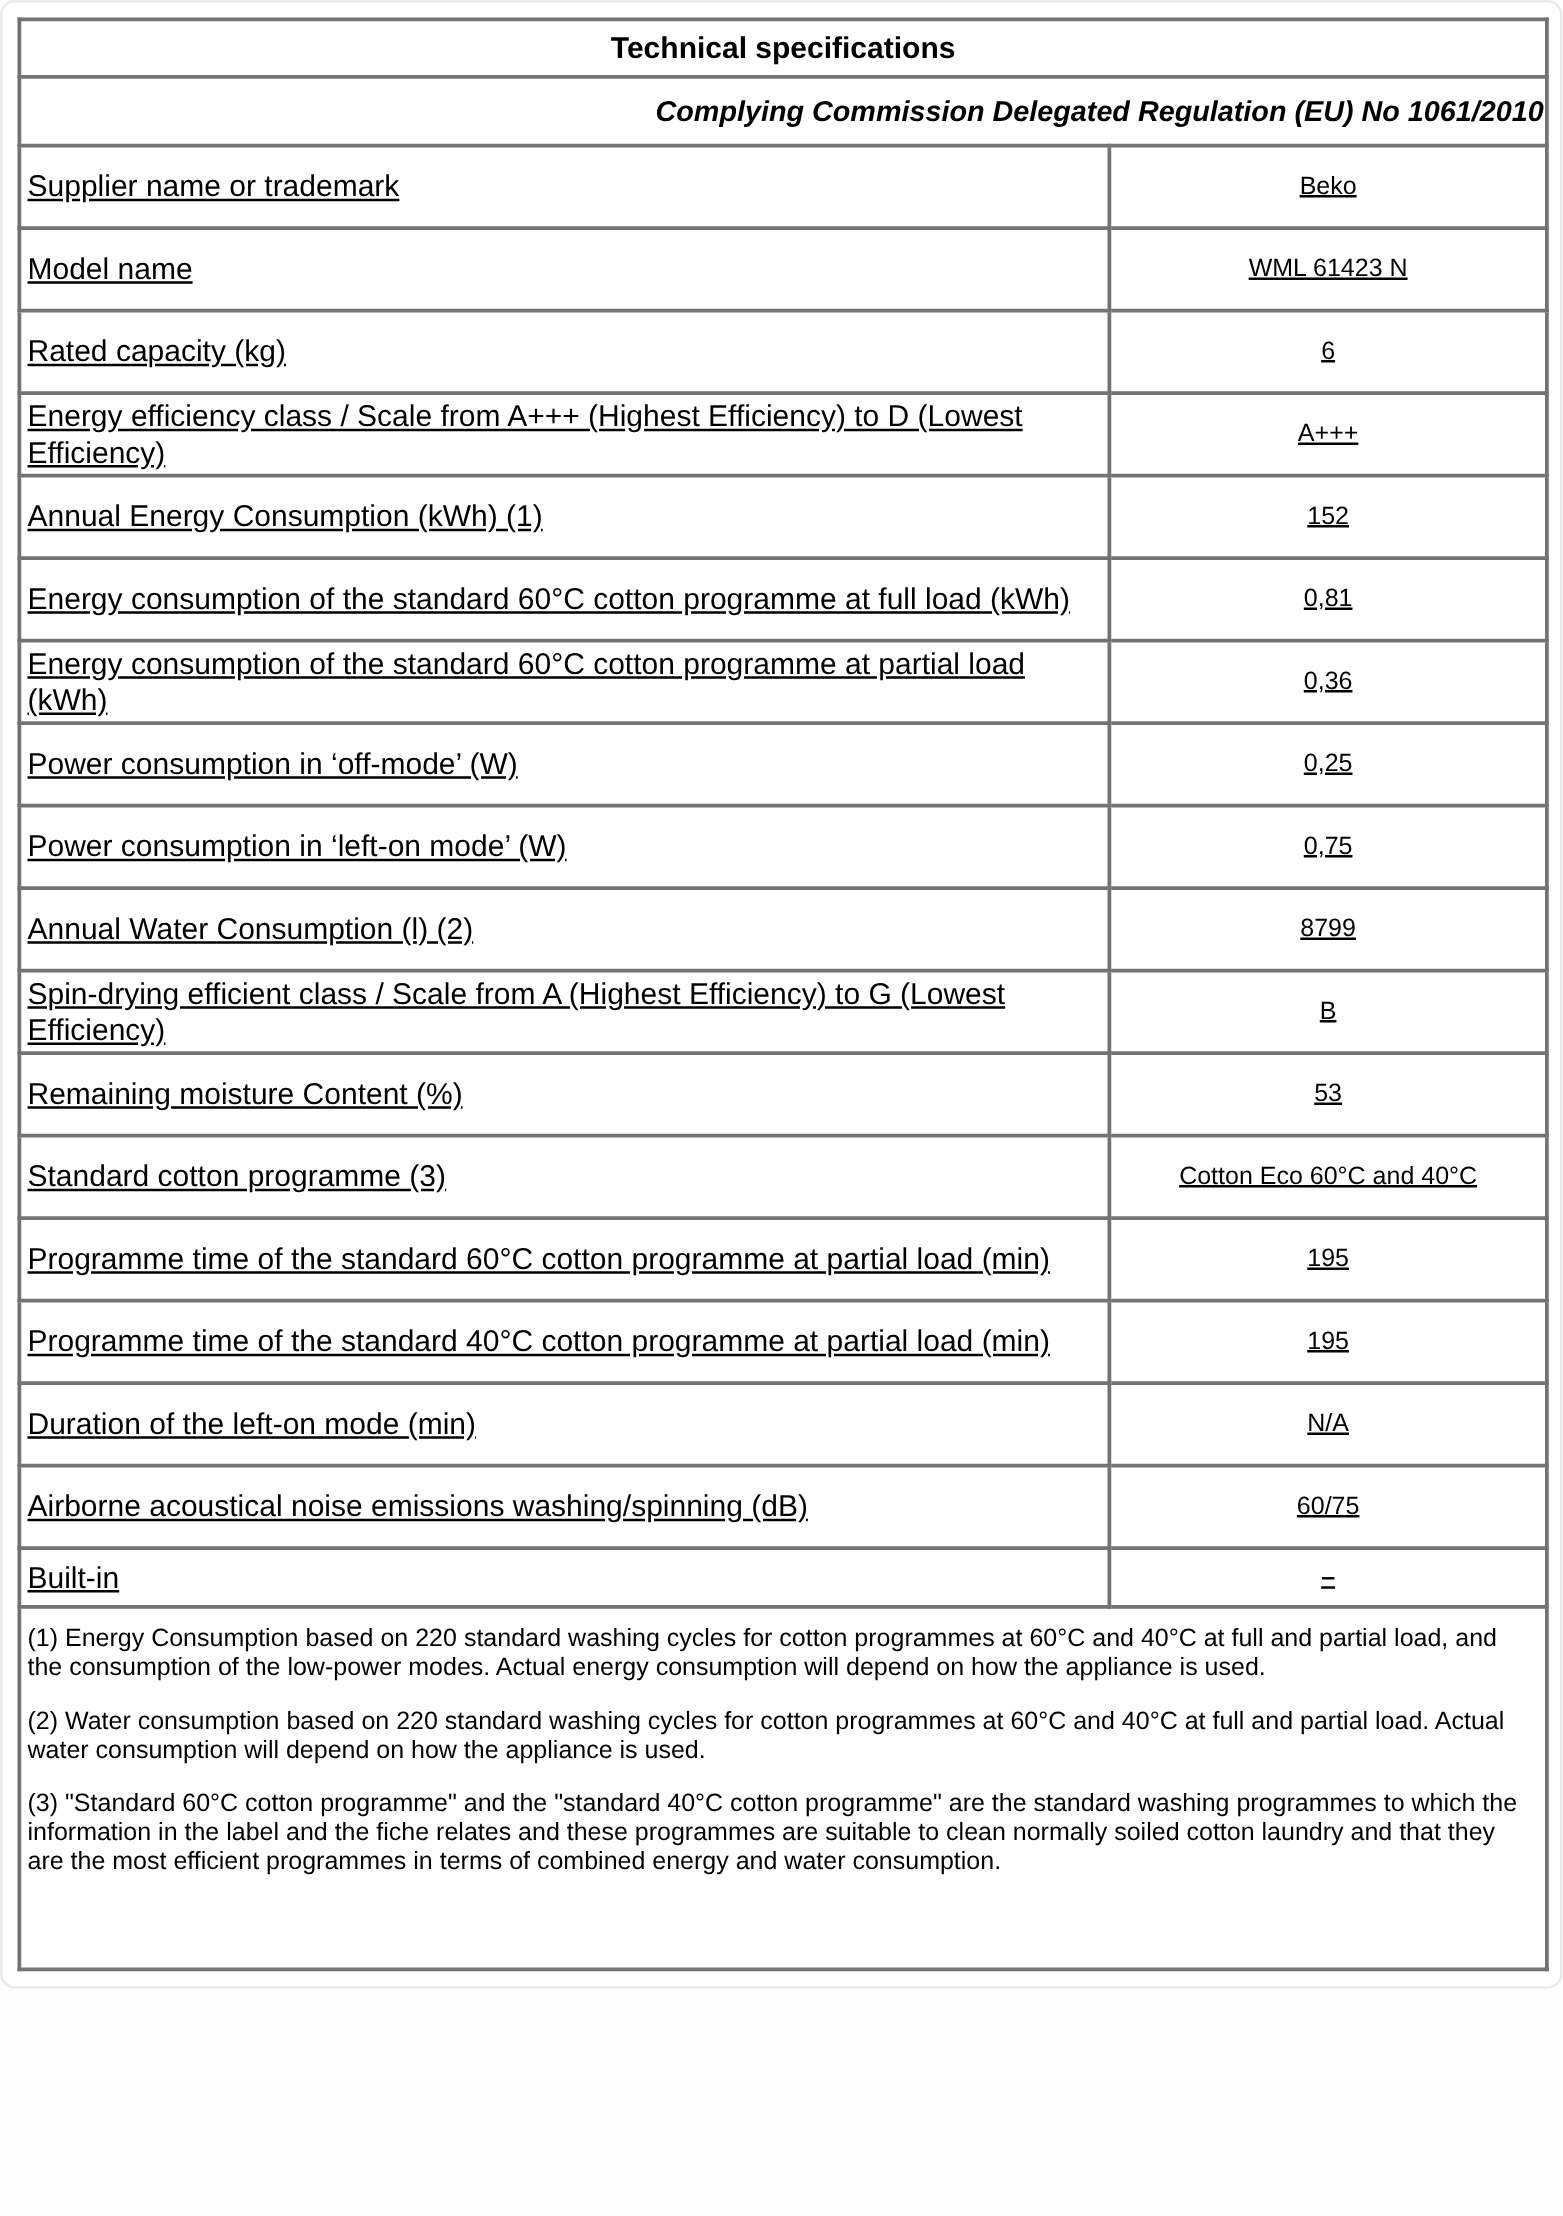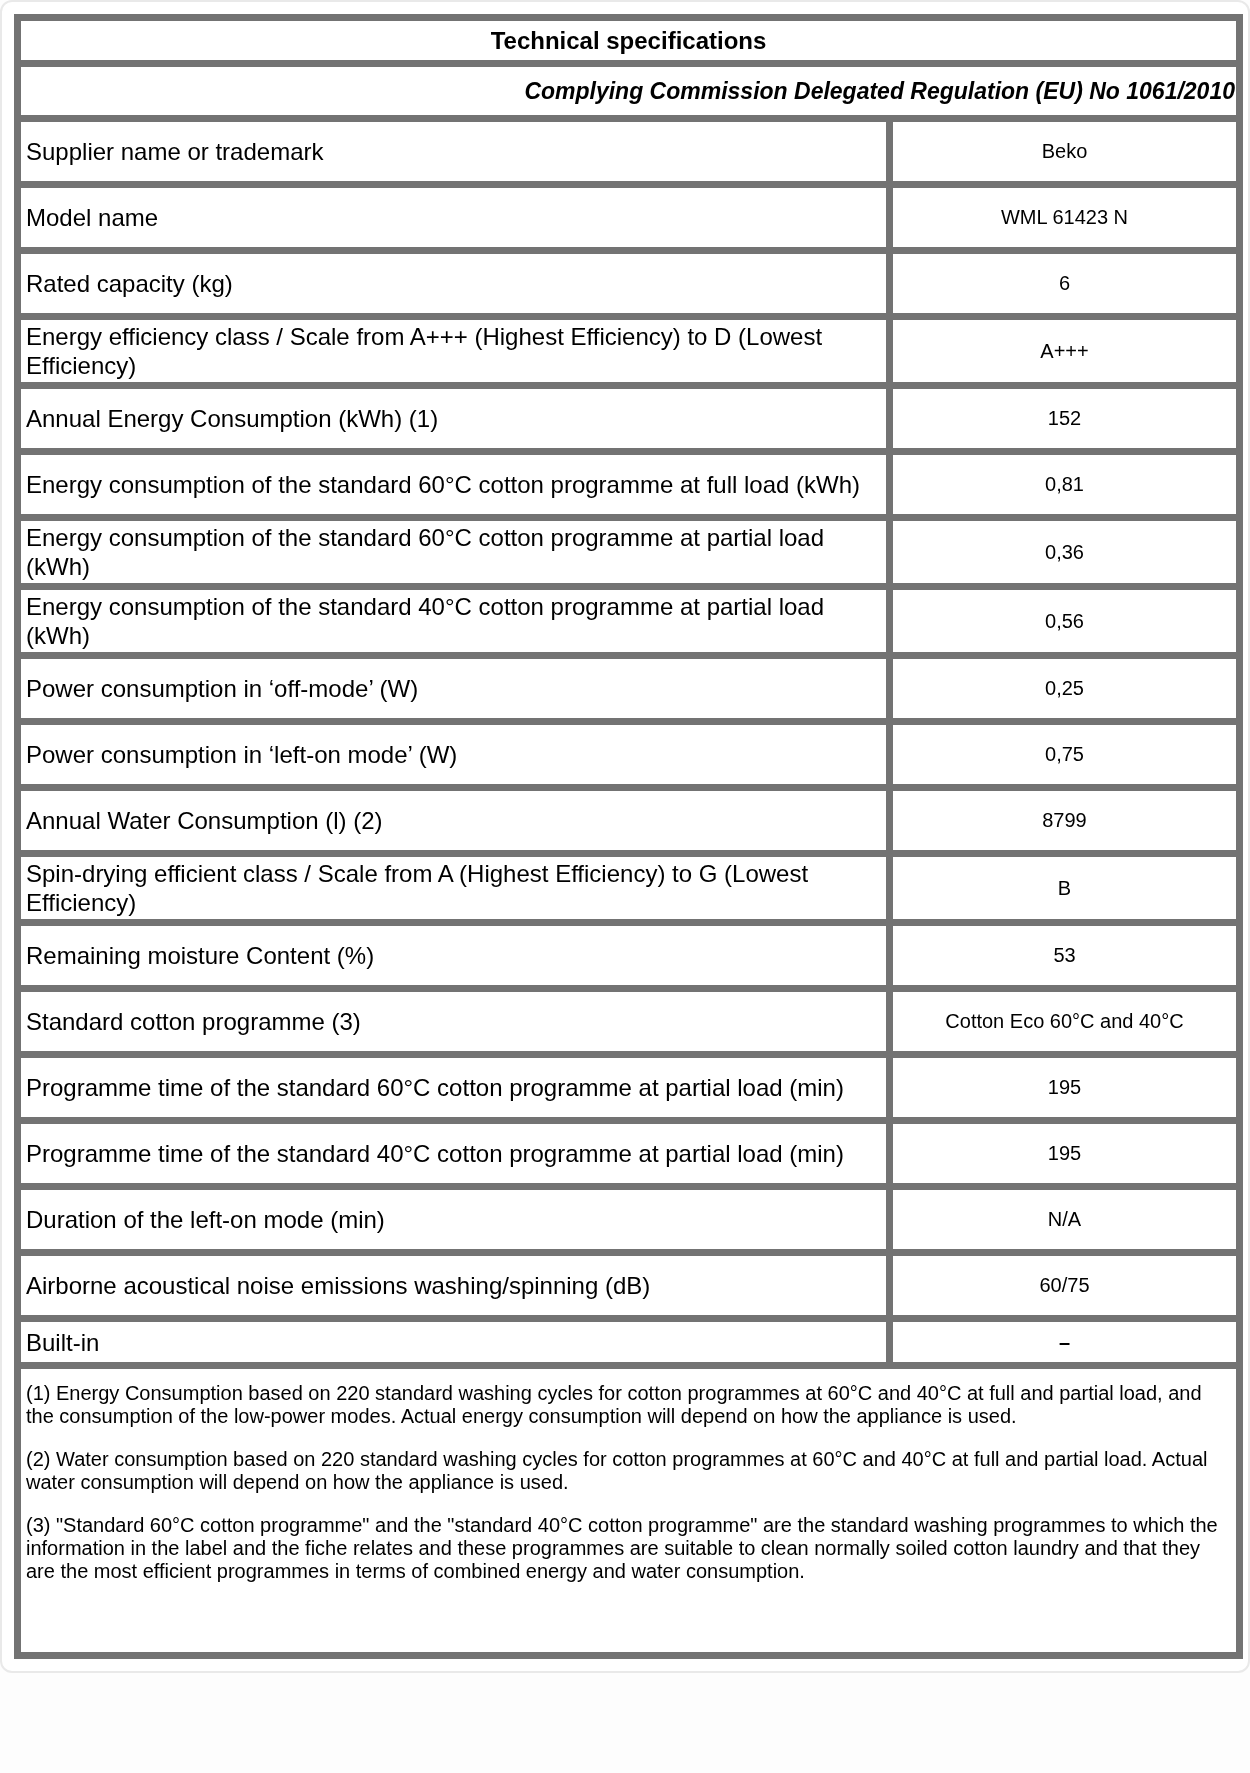--- a/index.html
+++ b/index.html
@@ -18,41 +18,41 @@
     box-sizing: content-box;
   }
   table.spec-table {
     border-collapse: collapse;
     width: 1222px;
     table-layout: fixed;
   }
   col.label-col { width: 872px; }
   col.value-col { width: 350px; }
   td {
-    border: 7px solid #737373;
+    border: 3px solid #737373;
     box-sizing: border-box;
     overflow: hidden;
     margin-left: 12px;
   }
   .title-cell {
     height: 46px;
     text-align: center;
     vertical-align: middle;
     font-weight: bold;
     font-size: 24px;
   }
   .subtitle-cell {
     height: 55px;
     text-align: right;
     vertical-align: middle;
     font-weight: bold;
     font-style: italic;
     font-size: 23px;
   }
-  tr.spec-row { height: 66px; }
+  tr.spec-row { height: 66px; text-decoration: underline; }
   tr.row-builtin { height: 47px; }
   tr.row-builtin td.value { font-weight: bold; }
   td.label {
     font-size: 24px;
     line-height: 29px;
     text-align: left;
     vertical-align: middle;
     padding: 2px 2px 2px 5px;
   }
   td.value {
@@ -113,24 +113,20 @@
         </tr>
         <tr class="spec-row">
           <td class="label">Energy consumption of the standard 60°C cotton programme at full load  (kWh)</td>
           <td class="value">0,81</td>
         </tr>
         <tr class="spec-row">
           <td class="label">Energy consumption of the standard 60°C cotton programme at partial load (kWh)</td>
           <td class="value">0,36</td>
         </tr>
         <tr class="spec-row">
-          <td class="label">Energy consumption of the standard 40°C cotton programme at partial load (kWh)</td>
-          <td class="value">0,56</td>
-        </tr>
-        <tr class="spec-row">
           <td class="label">Power consumption in ‘off-mode’ (W)</td>
           <td class="value">0,25</td>
         </tr>
         <tr class="spec-row">
           <td class="label">Power consumption in ‘left-on mode’ (W)</td>
           <td class="value">0,75</td>
         </tr>
         <tr class="spec-row">
           <td class="label">Annual Water Consumption (l) (2)</td>
           <td class="value">8799</td>

